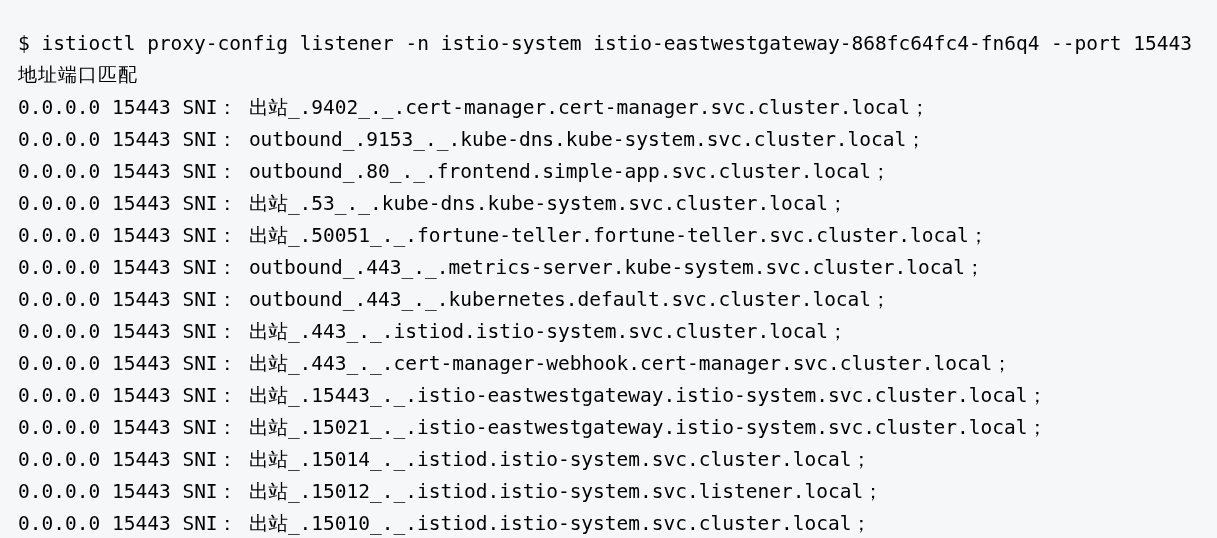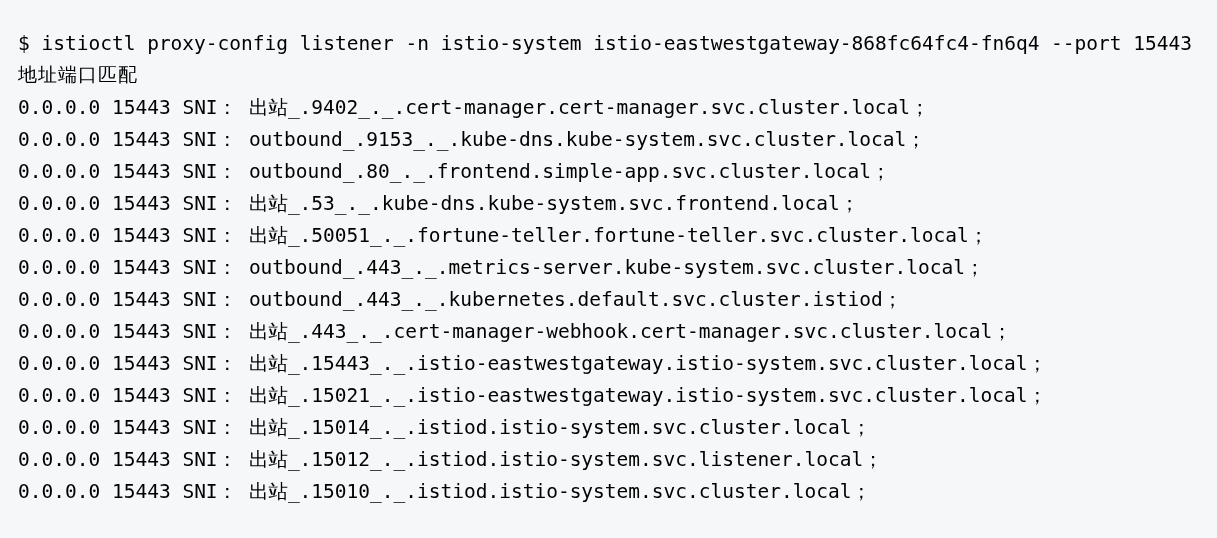--- a/index.html
+++ b/index.html
@@ -38,24 +38,25 @@
 </head>
 <body>
 
 <div class="code-block">
   <div class="line command">$ istioctl proxy-config listener -n istio-system istio-eastwestgateway-868fc64fc4-fn6q4 --port 15443</div>
   <div class="line cjk-header">地址端口匹配</div>
   <div id="rows">
       <div class="line row"><span class="addr">0.0.0.0</span> <span class="port">15443</span> <span class="sni-label">SNI：</span> <span class="sni">出站_.9402_._.cert-manager.cert-manager.svc.cluster.local；</span></div>
       <div class="line row"><span class="addr">0.0.0.0</span> <span class="port">15443</span> <span class="sni-label">SNI：</span> <span class="sni">outbound_.9153_._.kube-dns.kube-system.svc.cluster.local；</span></div>
       <div class="line row"><span class="addr">0.0.0.0</span> <span class="port">15443</span> <span class="sni-label">SNI：</span> <span class="sni">outbound_.80_._.frontend.simple-app.svc.cluster.local；</span></div>
-      <div class="line row"><span class="addr">0.0.0.0</span> <span class="port">15443</span> <span class="sni-label">SNI：</span> <span class="sni">出站_.53_._.kube-dns.kube-system.svc.frontend.local；</span></div>
+      <div class="line row"><span class="addr">0.0.0.0</span> <span class="port">15443</span> <span class="sni-label">SNI：</span> <span class="sni">出站_.53_._.kube-dns.kube-system.svc.cluster.local；</span></div>
       <div class="line row"><span class="addr">0.0.0.0</span> <span class="port">15443</span> <span class="sni-label">SNI：</span> <span class="sni">出站_.50051_._.fortune-teller.fortune-teller.svc.cluster.local；</span></div>
       <div class="line row"><span class="addr">0.0.0.0</span> <span class="port">15443</span> <span class="sni-label">SNI：</span> <span class="sni">outbound_.443_._.metrics-server.kube-system.svc.cluster.local；</span></div>
-      <div class="line row"><span class="addr">0.0.0.0</span> <span class="port">15443</span> <span class="sni-label">SNI：</span> <span class="sni">outbound_.443_._.kubernetes.default.svc.cluster.istiod；</span></div>
+      <div class="line row"><span class="addr">0.0.0.0</span> <span class="port">15443</span> <span class="sni-label">SNI：</span> <span class="sni">outbound_.443_._.kubernetes.default.svc.cluster.local；</span></div>
+      <div class="line row"><span class="addr">0.0.0.0</span> <span class="port">15443</span> <span class="sni-label">SNI：</span> <span class="sni">出站_.443_._.istiod.istio-system.svc.cluster.local；</span></div>
       <div class="line row"><span class="addr">0.0.0.0</span> <span class="port">15443</span> <span class="sni-label">SNI：</span> <span class="sni">出站_.443_._.cert-manager-webhook.cert-manager.svc.cluster.local；</span></div>
       <div class="line row"><span class="addr">0.0.0.0</span> <span class="port">15443</span> <span class="sni-label">SNI：</span> <span class="sni">出站_.15443_._.istio-eastwestgateway.istio-system.svc.cluster.local；</span></div>
       <div class="line row"><span class="addr">0.0.0.0</span> <span class="port">15443</span> <span class="sni-label">SNI：</span> <span class="sni">出站_.15021_._.istio-eastwestgateway.istio-system.svc.cluster.local；</span></div>
       <div class="line row"><span class="addr">0.0.0.0</span> <span class="port">15443</span> <span class="sni-label">SNI：</span> <span class="sni">出站_.15014_._.istiod.istio-system.svc.cluster.local；</span></div>
       <div class="line row"><span class="addr">0.0.0.0</span> <span class="port">15443</span> <span class="sni-label">SNI：</span> <span class="sni">出站_.15012_._.istiod.istio-system.svc.listener.local；</span></div>
       <div class="line row"><span class="addr">0.0.0.0</span> <span class="port">15443</span> <span class="sni-label">SNI：</span> <span class="sni">出站_.15010_._.istiod.istio-system.svc.cluster.local；</span></div>
     </div>
 </div>
 
 </body></html>

